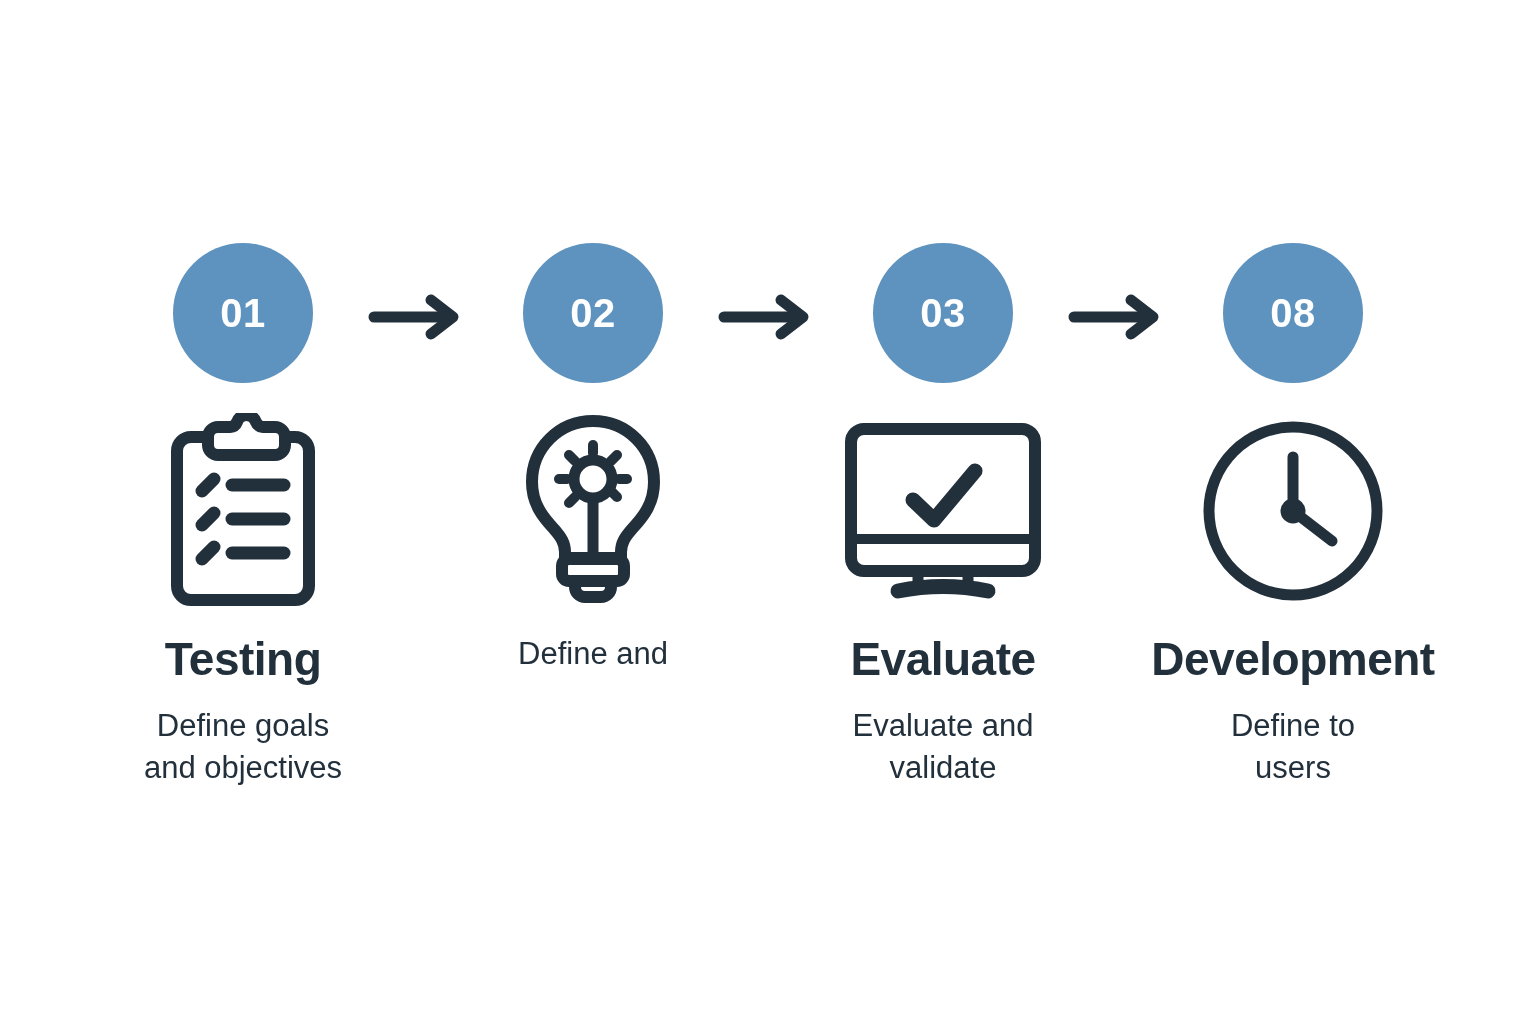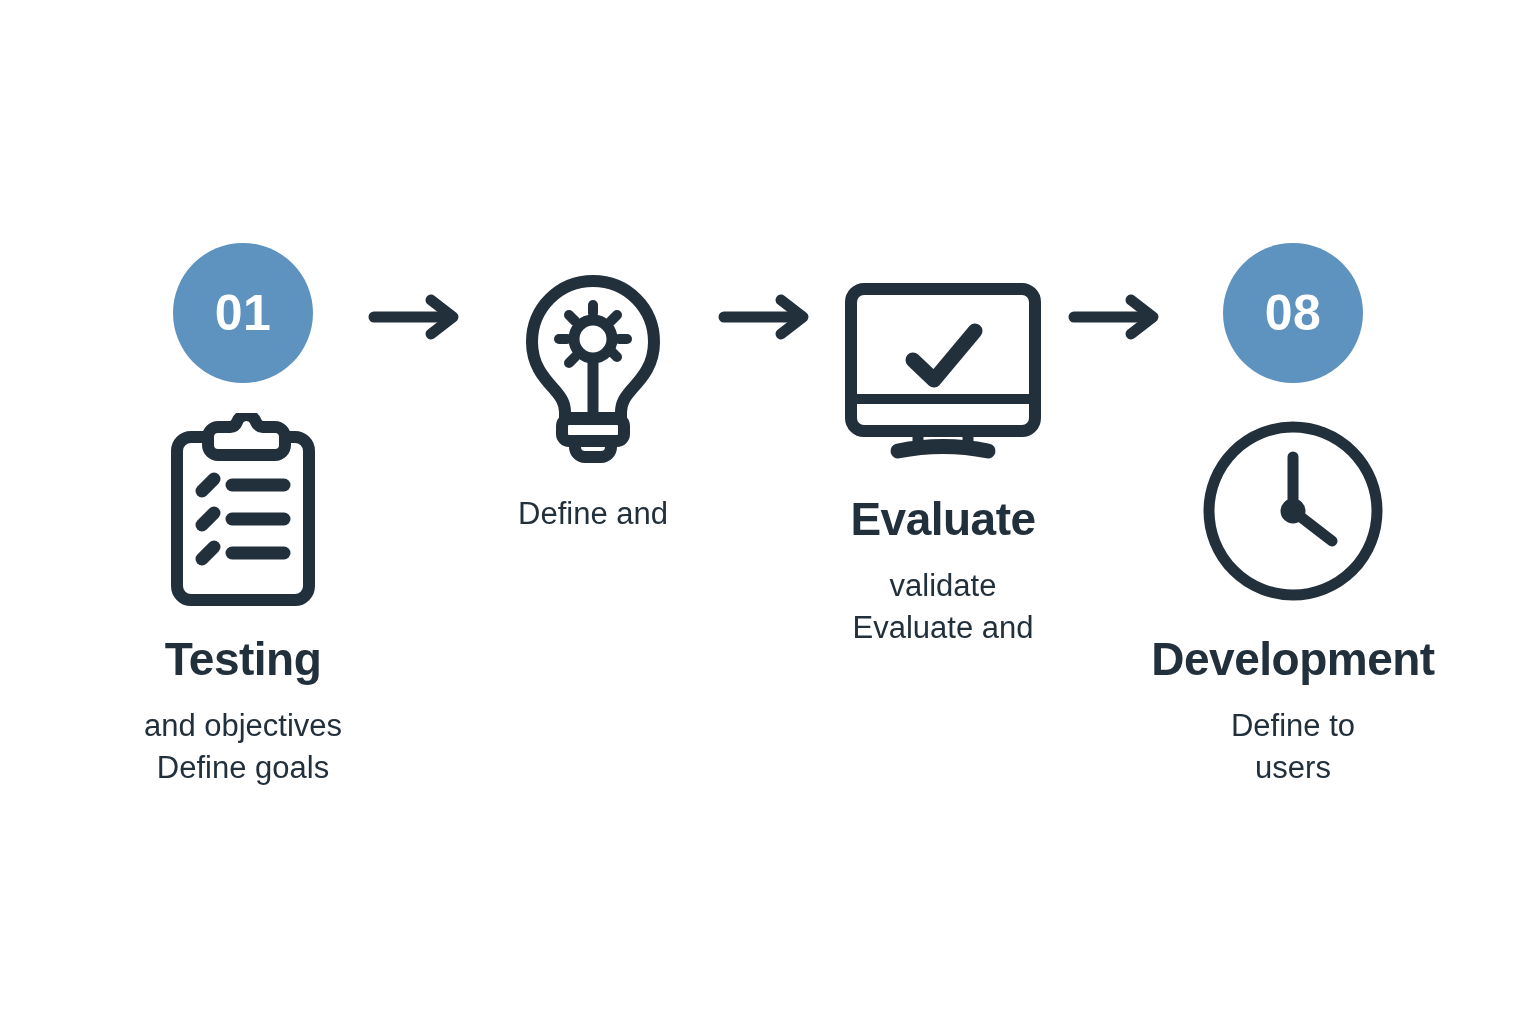--- a/index.html
+++ b/index.html
@@ -45,21 +45,21 @@
     border-radius: 50%;
     background: #5d93be;
     display: flex;
     align-items: center;
     justify-content: center;
     flex: none;
   }
 
   .step-number {
     color: #ffffff;
-    font-size: 50px;
+    font-size: 40px;
     font-weight: bold;
     letter-spacing: 0.5px;
     line-height: 1;
     font-family: "Liberation Sans", sans-serif;
   }
 
   
   .step-arrow {
     position: absolute;
     top: 44px;
@@ -137,27 +137,30 @@
             <path d="M64 72 H116" stroke-width="13"></path>
             <path d="M64 106 H116" stroke-width="13"></path>
             <path d="M64 140 H116" stroke-width="13"></path>
           </g>
         </svg>
       </div>
 
       <div class="step-title">Testing</div>
 
       <div class="step-desc">
+        <div>Define goals</div>
         <div>and objectives</div>
-        <div>Define goals</div>
-      </div>
-    </div>
-
-    <div class="step-col">
-
+      </div>
+    </div>
+
+    <div class="step-col">
+
+      <div class="step-circle">
+        <span class="step-number">02</span>
+      </div>
 
       <div class="step-arrow">
         <svg width="100" height="56" viewBox="0 0 100 56" fill="none">
           <path d="M6 28 H76" stroke="#22303c" stroke-width="11" stroke-linecap="round"></path>
           <path d="M63 11 L85 28 L63 45" stroke="#22303c" stroke-width="11" stroke-linecap="round" stroke-linejoin="round" fill="none"></path>
         </svg>
       </div>
 
       <div class="step-icon">
 
@@ -183,20 +186,23 @@
       </div>
 
 
       <div class="step-desc">
         <div>Define and</div>
       </div>
     </div>
 
     <div class="step-col">
 
+      <div class="step-circle">
+        <span class="step-number">03</span>
+      </div>
 
       <div class="step-arrow">
         <svg width="100" height="56" viewBox="0 0 100 56" fill="none">
           <path d="M6 28 H76" stroke="#22303c" stroke-width="11" stroke-linecap="round"></path>
           <path d="M63 11 L85 28 L63 45" stroke="#22303c" stroke-width="11" stroke-linecap="round" stroke-linejoin="round" fill="none"></path>
         </svg>
       </div>
 
       <div class="step-icon">
 
@@ -207,22 +213,22 @@
             <path d="M75 87 L96 107 L137 58" stroke-width="15"></path>
             <path d="M80 158 v16 h50 v-16" stroke-width="11"></path>
             <path d="M60 178 q45 -9 90 0" stroke-width="15"></path>
           </g>
         </svg>
       </div>
 
       <div class="step-title">Evaluate</div>
 
       <div class="step-desc">
+        <div>Evaluate and</div>
         <div>validate</div>
-        <div>Evaluate and</div>
       </div>
     </div>
 
     <div class="step-col">
 
       <div class="step-circle">
         <span class="step-number">08</span>
       </div>
 
       <div class="step-icon">

